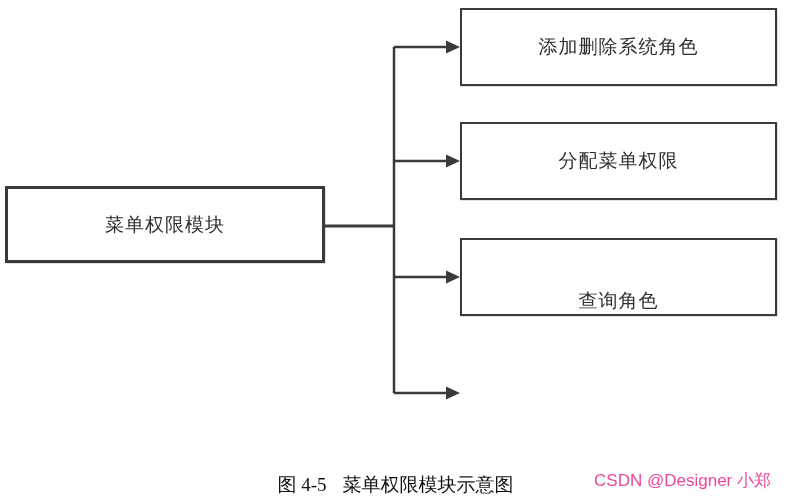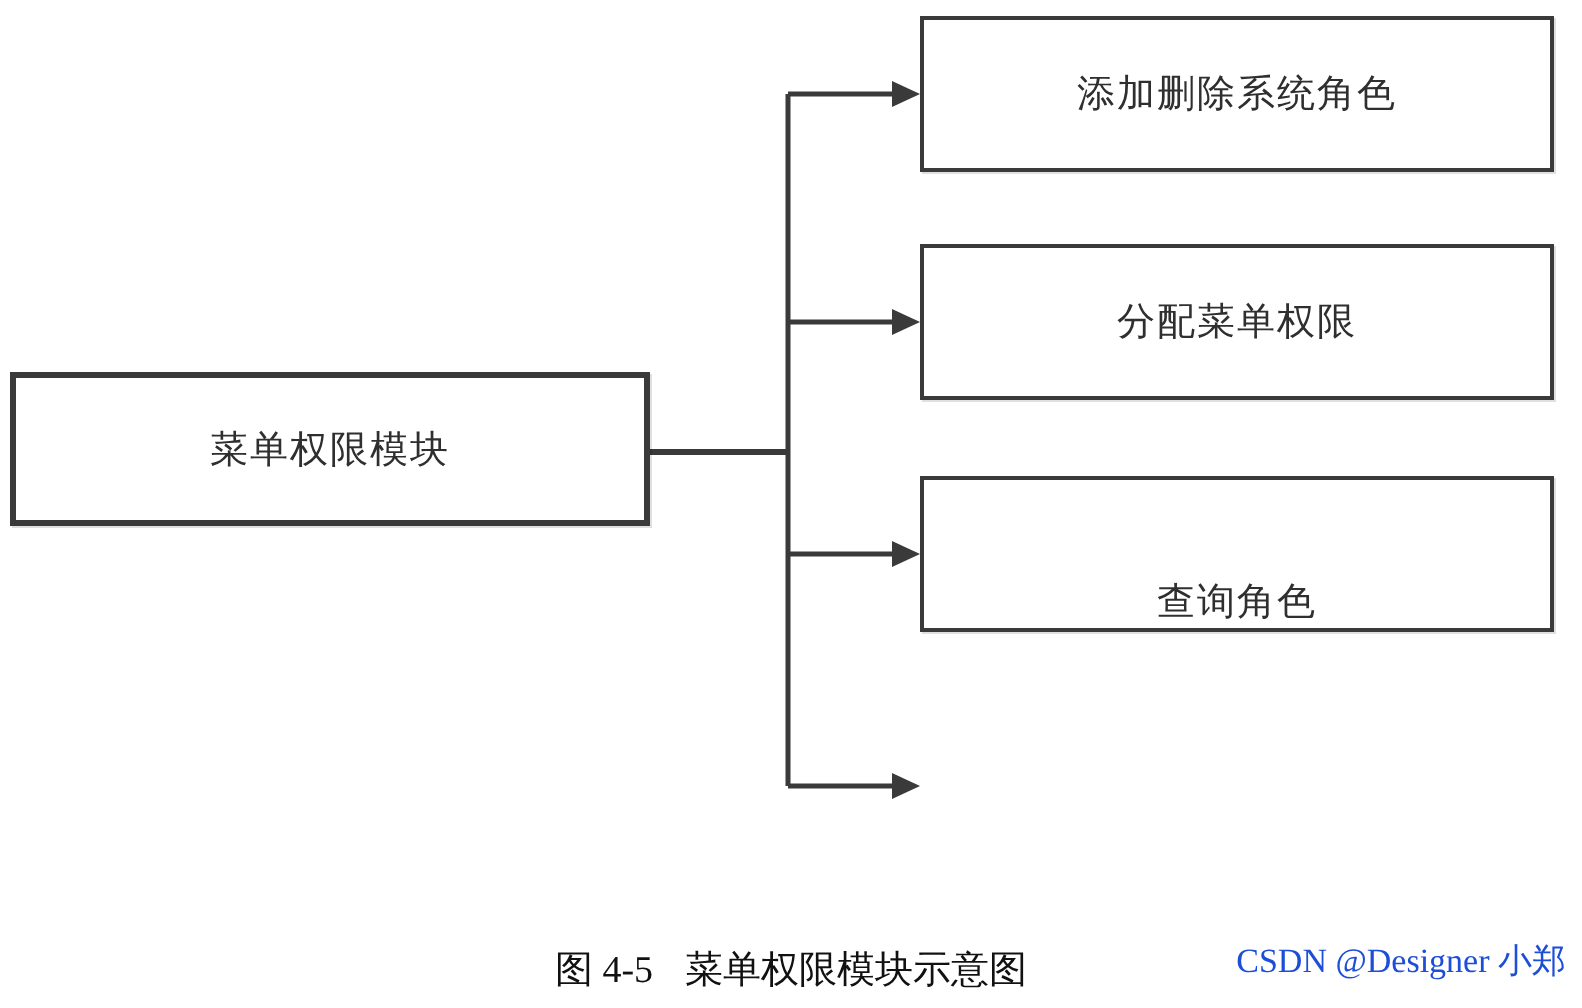--- a/index.html
+++ b/index.html
@@ -56,25 +56,25 @@
     top: 472px;
     text-align: center;
     font-family: "Liberation Serif", "DejaVu Serif", serif;
     font-size: 19px;
     color: #111111;
     white-space: nowrap;
   }
   .caption .figure-label { margin-right: 16px; }
   .watermark {
     position: absolute;
-    right: 8px;
+    right: 20px;
     top: 469px;
-    font-family: Liberation Serif, serif;
+    font-family: Liberation Sans, sans-serif;
     font-size: 17px;
-    color: #1d4ed8;
+    color: #ec4899;
     white-space: nowrap;
   }
 </style>
 </head>
 <body>
 
 <div class="canvas">
 
   <svg class="connector-svg" viewBox="0 0 791 504" xmlns="http://www.w3.org/2000/svg">
 

